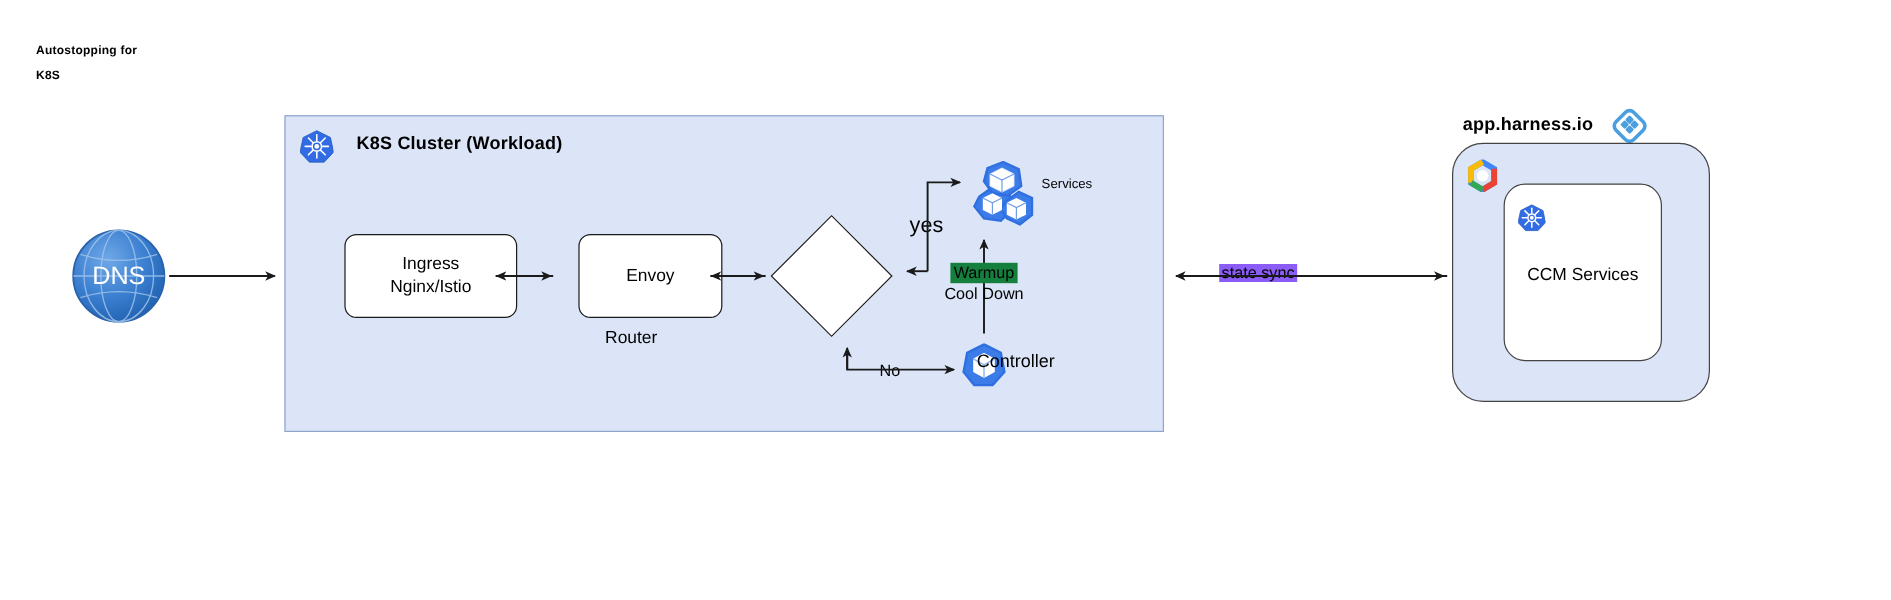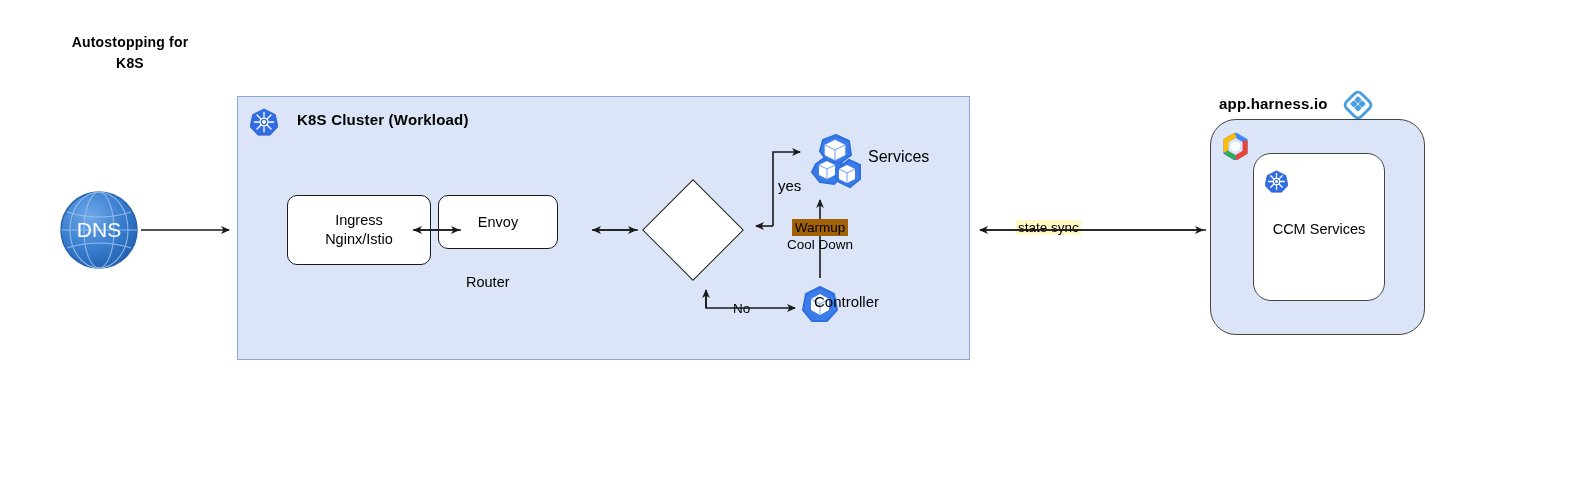--- a/index.html
+++ b/index.html
@@ -1,52 +1,52 @@
 <!DOCTYPE html>
 <html><head>
 <meta charset="utf-8">
 <style>
   html,body{margin:0;padding:0;background:#ffffff;}
   body{width:1576px;height:500px;position:relative;overflow:hidden;
        font-family:"Liberation Sans","DejaVu Sans",sans-serif;color:#000;}
   .abs{position:absolute;}
   
-  #diagram-title{left:30px;top:32px;width:200px;text-align:center;
-      font-size:14px;font-weight:bold;line-height:21px;letter-spacing:.2px;}
+  #diagram-title{left:30px;top:32px;width:200px;text-align:left;
+      font-size:10px;font-weight:bold;line-height:21px;letter-spacing:.2px;}
   
   #cluster-panel{left:237px;top:96px;width:733px;height:264px;
       background:#dbe5f7;border:1.5px solid #8ea5cc;box-sizing:border-box;}
   #cluster-title{left:297px;top:111px;font-size:15px;font-weight:bold;letter-spacing:.2px;}
   #cluster-k8s-icon{left:250px;top:108px;width:28px;height:28px;}
   
   #dns-node{left:59px;top:190px;width:80px;height:80px;}
   
   .pbox{background:#ffffff;border:1.6px solid #1a1a1a;border-radius:10px;
         box-sizing:border-box;display:flex;align-items:center;justify-content:center;
         text-align:center;font-size:14.5px;line-height:19px;}
   #ingress-box{left:287px;top:195px;width:144px;height:70px;}
-  #envoy-box{left:438px;top:195px;width:120px;height:54px;}
-  #router-label{left:466px;top:274px;width:120px;text-align:left;font-size:14.5px;}
+  #envoy-box{left:482px;top:195px;width:120px;height:70px;}
+  #router-label{left:466px;top:274px;width:120px;text-align:center;font-size:14.5px;}
   
   #decision-wrap{left:643px;top:176px;width:100px;height:108px;}
   #decision-diamond{position:absolute;left:14px;top:18px;width:72px;height:72px;
       background:#fff;border:1.6px solid #1a1a1a;transform:rotate(45deg);box-sizing:border-box;}
   #decision-text{position:absolute;left:0;top:22px;width:100px;text-align:center;
       font-size:14px;line-height:17px;z-index:2;}
   
   #services-icon{left:796px;top:134px;width:66px;height:62px;}
-  #services-label{left:868px;top:148px;font-size:16px;}
+  #services-label{left:868px;top:148px;font-size:11px;}
   #controller-icon{left:801px;top:286px;width:38px;height:36px;}
   #controller-label{left:814px;top:293px;font-size:15px;}
   #warmup-label{left:781px;top:219px;width:78px;text-align:center;
       font-size:13.5px;line-height:17px;z-index:3;}
-  #warmup-label .wtop{background:#a16207;display:inline-block;padding:0 3px;}
-  #yes-label{left:758px;top:177px;font-size:15px;margin-left:20px;}
+  #warmup-label .wtop{background:#15803d;display:inline-block;padding:0 3px;}
+  #yes-label{left:758px;top:177px;font-size:18px;}
   #no-label{left:733px;top:301px;font-size:13.5px;}
-  #state-sync-label{left:1016px;top:220px;font-size:13.5px;background:#fef9c3;padding:0 2px;text-align:right;}
+  #state-sync-label{left:1016px;top:220px;font-size:13.5px;background:#8b5cf6;padding:0 2px;text-align:right;}
   
   #harness-title{left:1219px;top:95px;font-size:15px;font-weight:bold;letter-spacing:.2px;}
   #harness-logo{left:1343px;top:90px;width:30px;height:30px;}
   #harness-panel{left:1210px;top:119px;width:215px;height:216px;
       background:#dbe5f7;border:1.4px solid #444;border-radius:26px;box-sizing:border-box;}
   #gcp-icon{left:1222px;top:133px;width:27px;height:27px;}
   #ccm-box{left:1253px;top:153px;width:132px;height:148px;background:#fff;
       border:1.4px solid #444;border-radius:18px;box-sizing:border-box;}
   #ccm-k8s-icon{left:1265px;top:170px;width:23px;height:23px;}
   #ccm-label{left:1253px;top:221px;width:132px;text-align:center;font-size:14.5px;}

